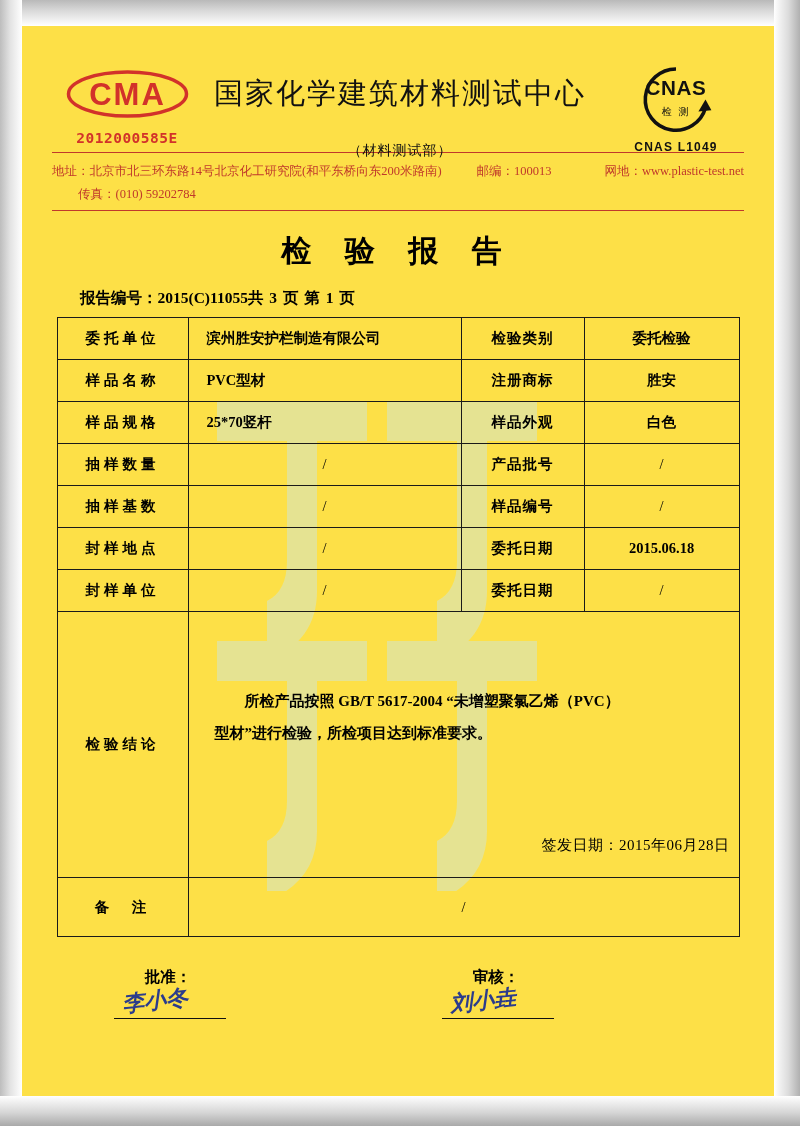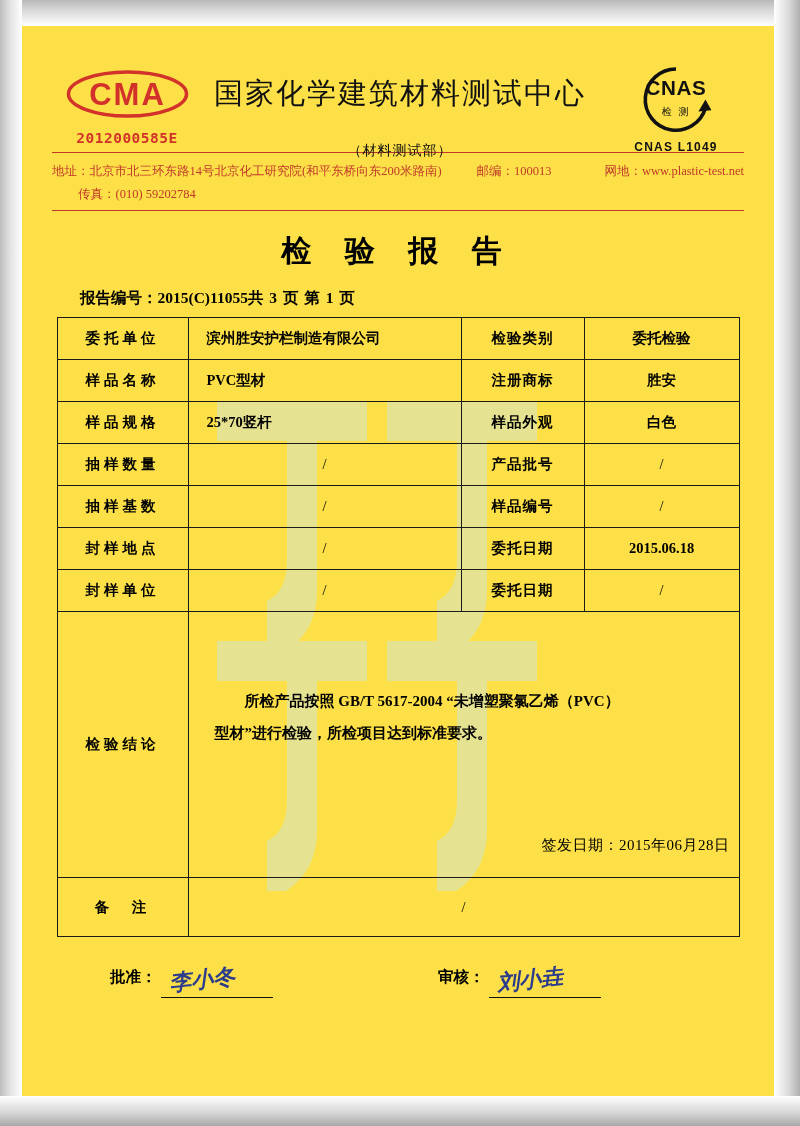--- a/index.html
+++ b/index.html
@@ -242,21 +242,22 @@
     position: relative;
     width: 660px;
     margin: 22px auto 0 auto;
     height: 56px;
     font-size: 15.5px;
     font-weight: bold;
   }
   .sig {
     position: absolute;
     display: flex;
-    align-items: flex-start;
+    align-items: center;
+    flex-direction: column;
   }
   .sig.approve { left: 42px; top: 8px; }
   .sig.review  { left: 370px; top: 8px; }
   .sig-line {
     display: inline-block;
     width: 112px;
     border-bottom: 1.4px solid #111;
     height: 30px;
     position: relative;
     margin-left: 4px;

